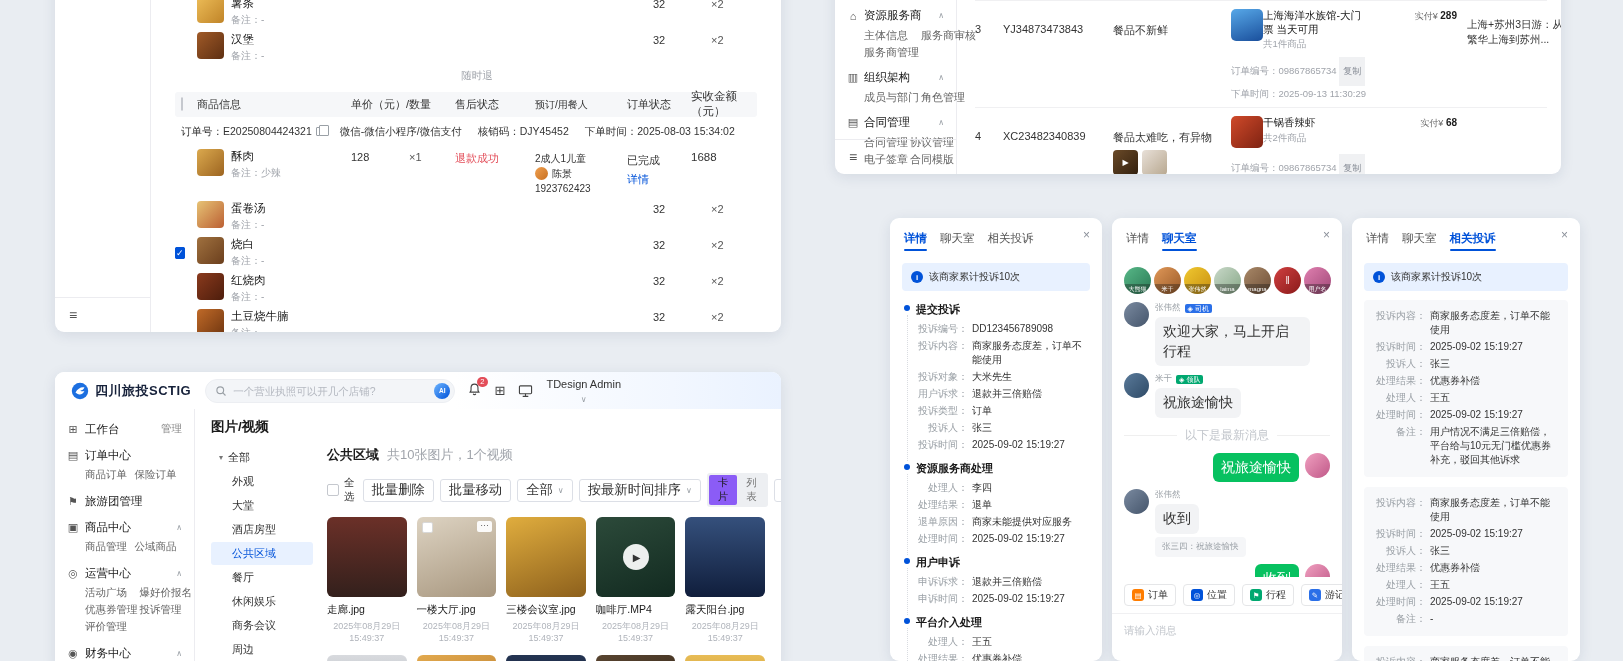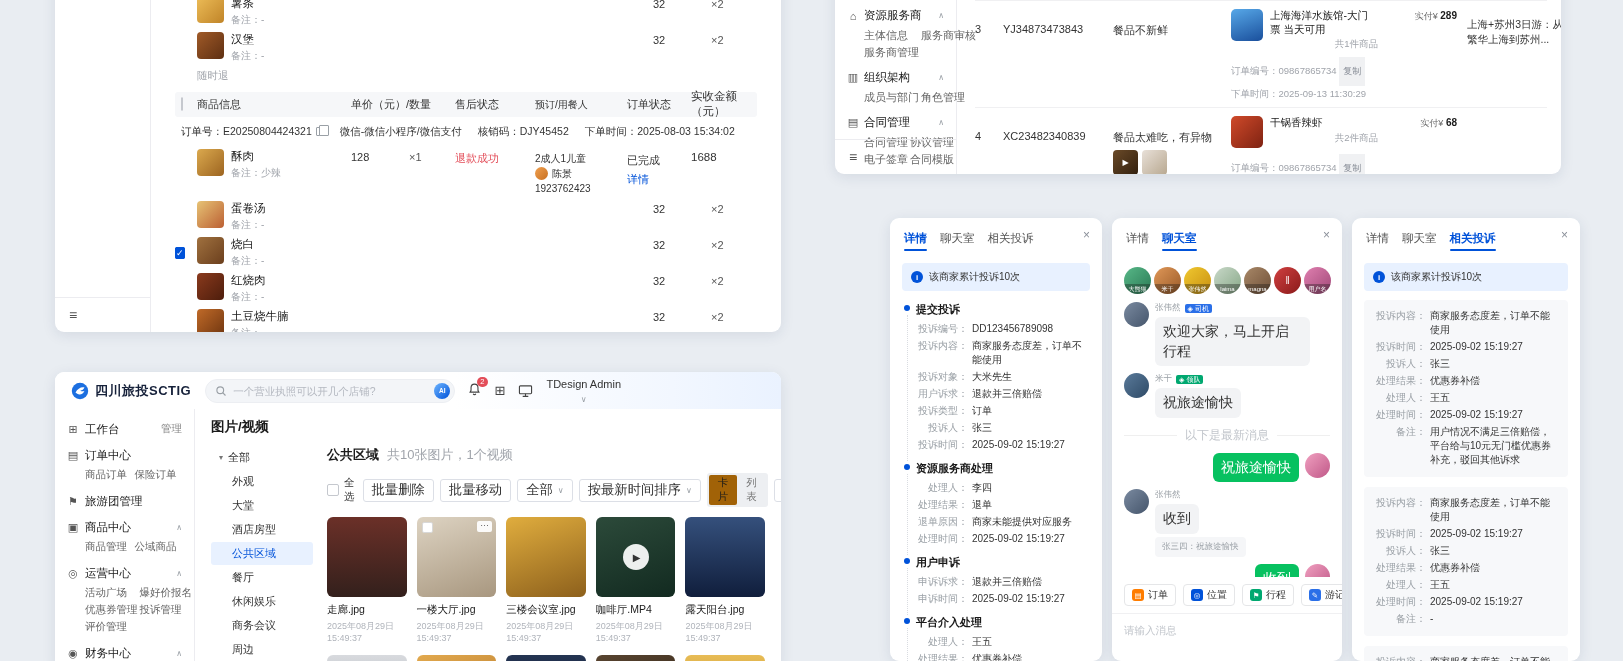--- a/index.html
+++ b/index.html
@@ -32,21 +32,21 @@
   .c-prod { flex:1; min-width:0; display:flex; gap:7px; }
   .gi-img { width:27px; height:27px; border-radius:4px; flex:none; }
   .gi-name { font-size:11.5px; color:#1a1a1a; line-height:1.3; }
   .gi-note { font-size:10px; color:#a0a4ab; margin-top:2px; }
   .c-price { width:58px; flex:none; font-size:11px; padding-top:2px; }
   .c-qty { width:46px; flex:none; font-size:11px; color:#555; padding-top:2px; }
   .c-as { width:80px; flex:none; font-size:11px; padding-top:2px; }
   .c-bk { width:92px; flex:none; font-size:10px; padding-top:2px; line-height:1.5; }
   .c-st { width:64px; flex:none; font-size:11px; padding-top:2px; line-height:1.7; }
   .c-amt { width:66px; flex:none; font-size:11.5px; padding-top:2px; }
-  .anytime { font-size:10.5px; color:#a0a4ab; margin:1px 0 9px 22px; }
+  .anytime { font-size:10.5px; color:#a0a4ab; margin:1px 0 9px 22px;text-align:center; }
   .op-thead { display:flex; align-items:center; background:#f6f7f9; border-radius:3px; height:25px; font-size:11px; color:#333; margin-bottom:8px; }
   .op-thead > div { padding-top:0 !important; }
   .op-thead .c-cbcell { padding:0 0 0 6px; }
   .op-meta { font-size:10.5px; color:#333; display:flex; gap:16px; align-items:center; margin:0 0 10px 6px; flex-wrap:nowrap; white-space:nowrap; }
   .bk-person { display:flex; align-items:center; gap:4px; }
   .bk-av { width:13px; height:13px; border-radius:50%; flex:none; }
 
   
   .w-service { left:835px; top:-64px; width:726px; height:238px; display:flex; }
   .sp-side { width:122px; border-right:1px solid #ececf0; padding:70px 12px 0; position:relative; flex:none; }
@@ -59,24 +59,24 @@
   .sp-main { flex:1; min-width:0; padding:64px 14px 0 18px; display:flex; flex-direction:column; }
   .sp-rows { border-top:1px solid #f0f0f2; }
   .sp-row { display:flex; padding:8px 0 6px; border-bottom:1px solid #f0f0f2; font-size:11px; align-items:stretch; }
   .sc-idx { width:28px; flex:none; padding-top:14px; color:#333; }
   .sc-id { width:110px; flex:none; padding-top:14px; color:#333; }
   .sc-comp { width:118px; flex:none; padding-top:14px; padding-right:8px; color:#333; }
   .comp-thumbs { display:flex; gap:4px; margin-top:5px; }
   .ct { width:25px; height:25px; border-radius:4px; position:relative; }
   .ct .play { position:absolute; inset:0; display:flex; align-items:center; justify-content:center; color:#fff; font-size:8px; }
   .sc-prod { width:236px; flex:none; padding-right:10px; }
-  .pc-top { display:flex; gap:7px; }
+  .pc-top { display:flex; }
   .pc-img { width:32px; height:32px; border-radius:5px; flex:none; }
   .pc-tt { width:108px; font-size:10.5px; color:#1a1a1a; line-height:1.3; }
-  .pc-count { font-size:9.5px; color:#a0a4ab; margin-top:2px;text-align:right; }
+  .pc-count { font-size:9.5px; color:#a0a4ab; margin-top:2px; }
   .pc-paid { margin-left:auto; white-space:nowrap; font-size:9px; color:#666; padding-top:1px; }
   .pc-paid b { font-size:10px; color:#1a1a1a; }
   .pc-meta { font-size:9.5px; color:#a0a4ab; margin-top:6px; line-height:1.6; }
   .sc-trip { width:106px; flex:none; font-size:10.5px; color:#333; line-height:1.45; padding-top:8px; }
   .sc-mer { flex:1; min-width:0; font-size:11px; color:#333; padding-top:16px; white-space:nowrap; overflow:hidden; }
 
   
   .w-media { left:55px; top:372px; width:726px; height:300px; }
   .mh { height:37px; display:flex; align-items:center; gap:14px; padding:0 16px; position:relative;
         background:linear-gradient(90deg,#ffffff 55%, #f2f7ff 85%, #eaf2ff 100%); }
@@ -107,26 +107,26 @@
   .tree-item.active { background:#e8f1ff; color:#0052d9; }
   .mc-main { flex:1; min-width:0; padding-left:14px; }
   .sec-head { display:flex; align-items:baseline; gap:8px; margin-bottom:9px; }
   .sec-title { font-size:13px; font-weight:bold; color:#1a1a1a; }
   .sec-sub { font-size:13px; color:#a0a4ab; }
   .toolbar { display:flex; align-items:center; gap:6px; margin-bottom:10px; font-size:10.5px; }
   .tb-check { display:flex; align-items:center; gap:5px; color:#333; margin-right:2px; }
   .tb-btn { height:23px; padding:0 8px; border:1px solid #dcdfe6; border-radius:3px; background:#fff; color:#333; display:flex; align-items:center; gap:5px; white-space:nowrap; }
   .tb-seg { background:#edeff2; border-radius:3px; padding:2px; display:flex; }
   .seg { padding:1px 9px; border-radius:2px; color:#777; }
-  .seg.active { background:#a16207; color:#1a1a1a; }
+  .seg.active { background:#8b5cf6; color:#1a1a1a; }
   .tb-search { margin-left:auto; width:112px; height:23px; border:1px solid #dcdfe6; border-radius:3px; display:flex; align-items:center; gap:4px; padding:0 6px; }
   .grid { display:grid; grid-template-columns:repeat(5,1fr); gap:12px 10px; }
   .file-thumb { height:80px; border-radius:6px; position:relative; overflow:hidden; }
   .file-name { font-size:10.5px; color:#1a1a1a; margin-top:6px; }
-  .file-date { font-size:9px; color:#b0b4bb; margin-top:3px; }
+  .file-date { font-size:9px; color:#b0b4bb; margin-top:3px;text-align:center; }
   .fcb { position:absolute; top:5px; left:5px; width:11px; height:11px; background:#fff; border-radius:2px; border:1px solid #d8d8d8; }
   .fdots { position:absolute; top:4px; right:4px; width:15px; height:11px; background:rgba(255,255,255,.92); border-radius:2px; color:#555; font-size:8px; line-height:10px; text-align:center; letter-spacing:1px; }
   .fplay { position:absolute; top:50%; left:50%; transform:translate(-50%,-50%); width:26px; height:26px; border-radius:50%; background:rgba(255,255,255,.92); color:#333; font-size:10px; display:flex; align-items:center; justify-content:center; padding-left:2px; }
 
   
   .sidepanel { top:218px; height:443px; display:flex; flex-direction:column; }
   .w-detail { left:890px; width:212px; }
   .w-chat { left:1112px; width:230px; }
   .w-related { left:1352px; width:228px; }
   .sp-tabs { display:flex; gap:13px; padding:13px 14px 9px; font-size:11.5px; color:#555; position:relative; flex:none; }

